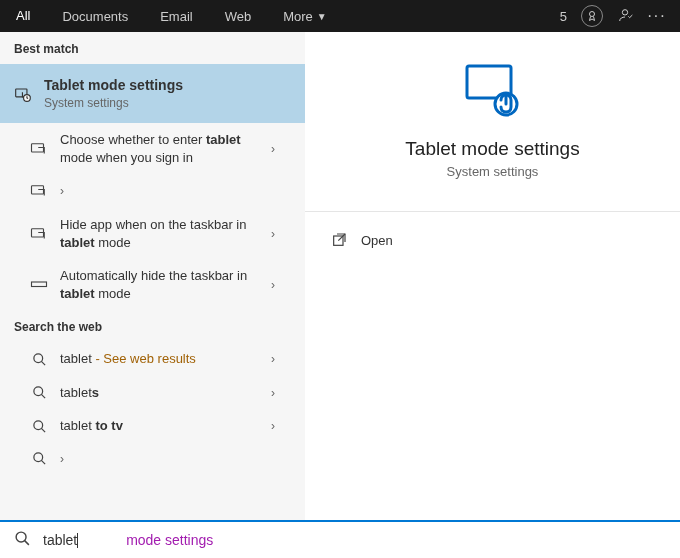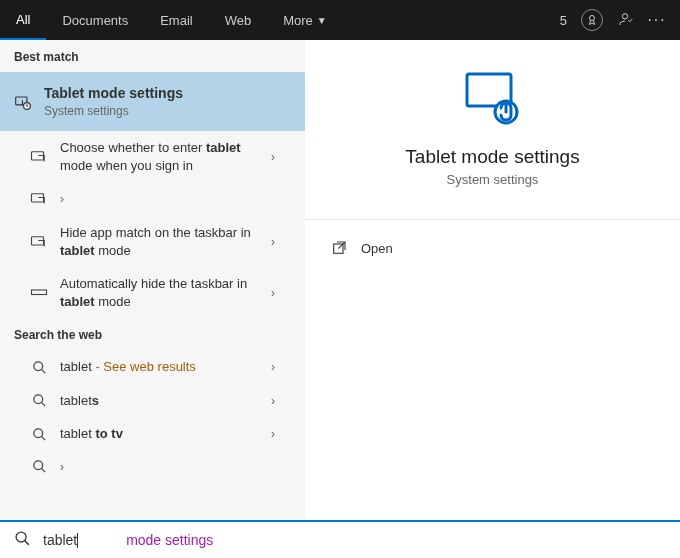--- a/index.html
+++ b/index.html
@@ -1,18 +1,18 @@
 <!DOCTYPE html>
 <html><head>
   <meta charset="utf-8">
   <style>
     * { margin: 0; padding: 0; box-sizing: border-box; font-family: 'Segoe UI', Tahoma, sans-serif; }
     body { width: 680px; height: 558px; background: #fff; overflow: hidden; display: flex; flex-direction: column; }
     
-    .top-bar { background: #1a1a1a; height: 40px; display: flex; align-items: center; color: #ccc; font-size: 13px; }
+    .top-bar { background: #1a1a1a; height: 32px; display: flex; align-items: center; color: #ccc; font-size: 13px; }
     .tab { padding: 0 16px; height: 40px; display: flex; align-items: center; cursor: pointer; }
     .tab.active { color: #fff; border-bottom: 2px solid #0078d4; }
     .tab .chev { margin-left: 4px; font-size: 10px; }
     .top-spacer { flex: 1; }
     .top-right { display: flex; align-items: center; gap: 14px; padding-right: 14px; color: #ccc; font-size: 13px; }
     .avatar-circ { width: 22px; height: 22px; border-radius: 50%; border: 1px solid #888; display: flex; align-items: center; justify-content: center; font-size: 10px; }
     .dots { font-size: 16px; letter-spacing: 1px; }
     
     .main { flex: 1; display: flex; overflow: hidden; border-bottom: 2px solid #0078d4; }
     .left { width: 305px; background: #f6f6f6; display: flex; flex-direction: column; overflow: hidden; }
@@ -113,21 +113,21 @@
         </div>
       <div class="result-chev">›</div>
     </div>
     <div class="result">
       <div class="result-icon">
           <svg width="18" height="18" viewBox="0 0 24 24" fill="none" stroke="currentColor" stroke-width="1.5">
             <rect x="2" y="5" width="16" height="11" rx="1"></rect>
             <path d="M11 10l8 0 0 8"></path>
           </svg>
         </div>
-      <div class="result-body"><span>Hide app match on the taskbar in </span><span class="bold">tablet</span><span> mode</span></div>
+      <div class="result-body"><span>Hide app when on the taskbar in </span><span class="bold">tablet</span><span> mode</span></div>
       <div class="result-chev">›</div>
     </div>
     <div class="result">
       <div class="result-icon">
           <svg width="18" height="18" viewBox="0 0 24 24" fill="none" stroke="currentColor" stroke-width="1.5">
             <rect x="2" y="8" width="20" height="6" rx="0"></rect>
           </svg>
         </div>
       <div class="result-body"><span>Automatically hide the taskbar in </span><span class="bold">tablet</span><span> mode</span></div>
       <div class="result-chev">›</div>

